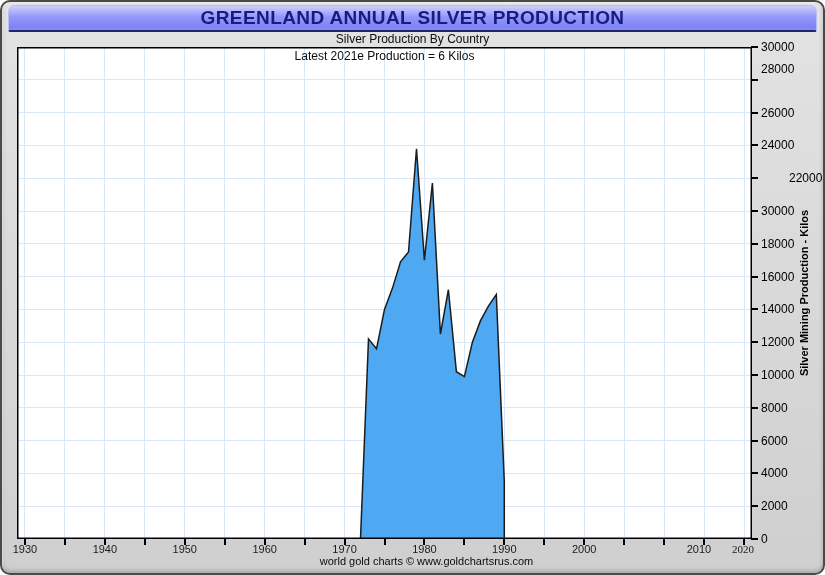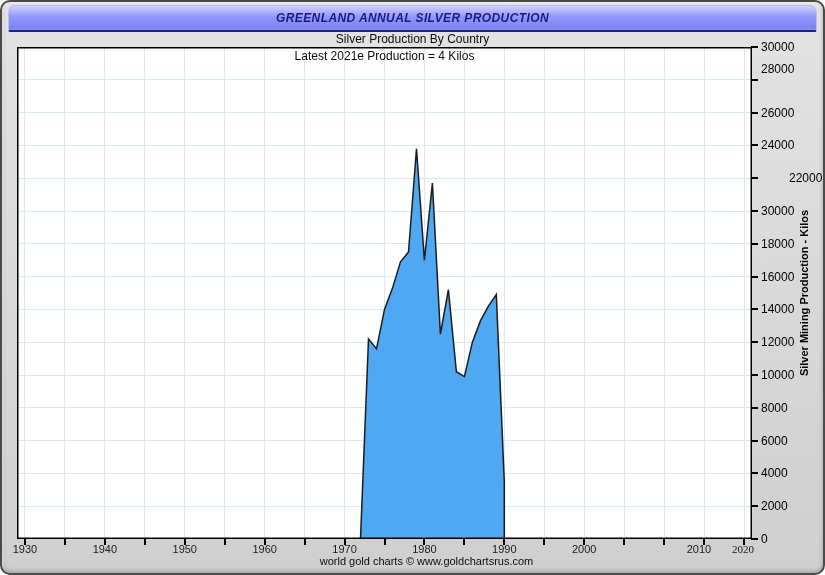--- a/index.html
+++ b/index.html
@@ -15,21 +15,21 @@
   }
 
   .titlebar {
     position:absolute; left:6px; right:6px; top:3px; height:27px;
     background:linear-gradient(180deg,#ccd0fe 0%,#9298f9 45%,#7d84f3 90%,#888ef5 100%);
     border:1px solid #b8bcfa; border-bottom:2px solid #23236b;
     border-radius:7px 7px 2px 2px;
     display:flex; align-items:center; justify-content:center;
   }
   .titlebar .title {
-    font-size:12px; font-weight:bold; color:#1a1a80; letter-spacing:0.4px;font-style:italic;
+    font-size:19px; font-weight:bold; color:#1a1a80; letter-spacing:0.4px;
   }
 
   .subtitle {
     position:absolute; left:0; top:30px; width:100%; text-align:center;
     font-size:12px; color:#0c0c0c;
   }
 
   .plot {
     position:absolute; left:15px; top:45px; width:735px; height:492px;
     background:#ffffff;
@@ -102,21 +102,21 @@
         <line x1="0" y1="229.60000000000002" x2="735" y2="229.60000000000002" stroke="#d9e7f7" stroke-width="1" shape-rendering="crispEdges"></line>
         <line x1="0" y1="196.8" x2="735" y2="196.8" stroke="#d9e7f7" stroke-width="1" shape-rendering="crispEdges"></line>
         <line x1="0" y1="164" x2="735" y2="164" stroke="#d9e7f7" stroke-width="1" shape-rendering="crispEdges"></line>
         <line x1="0" y1="131.20000000000005" x2="735" y2="131.20000000000005" stroke="#d9e7f7" stroke-width="1" shape-rendering="crispEdges"></line>
         <line x1="0" y1="98.39999999999998" x2="735" y2="98.39999999999998" stroke="#d9e7f7" stroke-width="1" shape-rendering="crispEdges"></line>
         <line x1="0" y1="65.59999999999997" x2="735" y2="65.59999999999997" stroke="#d9e7f7" stroke-width="1" shape-rendering="crispEdges"></line>
         <line x1="0" y1="32.80000000000001" x2="735" y2="32.80000000000001" stroke="#d9e7f7" stroke-width="1" shape-rendering="crispEdges"></line>
         <path d="M 343.5 492.0 L 351.5 291.9 L 359.5 301.8 L 367.5 262.4 L 375.5 241.1 L 383.5 214.8 L 391.5 205.0 L 399.5 101.7 L 407.4 213.2 L 415.4 136.1 L 423.4 287.0 L 431.4 242.7 L 439.4 324.7 L 447.4 329.6 L 455.4 295.2 L 463.4 273.9 L 471.4 259.1 L 479.3 247.6 L 487.3 434.6 L 487.3 492.0 Z" fill="#4FA8F2" stroke="#1c1c1c" stroke-width="1.5" stroke-linejoin="miter"></path>
         <rect x="0.75" y="0.75" width="733.5" height="490.5" fill="none" stroke="#000000" stroke-width="1.5"></rect>
       </svg>
-    <div class="annotation">Latest 2021e Production = 4 Kilos</div>
+    <div class="annotation">Latest 2021e Production = 6 Kilos</div>
   </div>
 
   <div id="y-axis">
       <div class="y-tick" style="left: 749px; top: 536px;"></div>
       <div class="y-tick-label" style="top: 530px;">0</div>
       <div class="y-tick" style="left: 749px; top: 503.2px;"></div>
       <div class="y-tick-label" style="top: 497.2px;">2000</div>
       <div class="y-tick" style="left: 749px; top: 470.4px;"></div>
       <div class="y-tick-label" style="top: 464.4px;">4000</div>
       <div class="y-tick" style="left: 749px; top: 437.6px;"></div>

